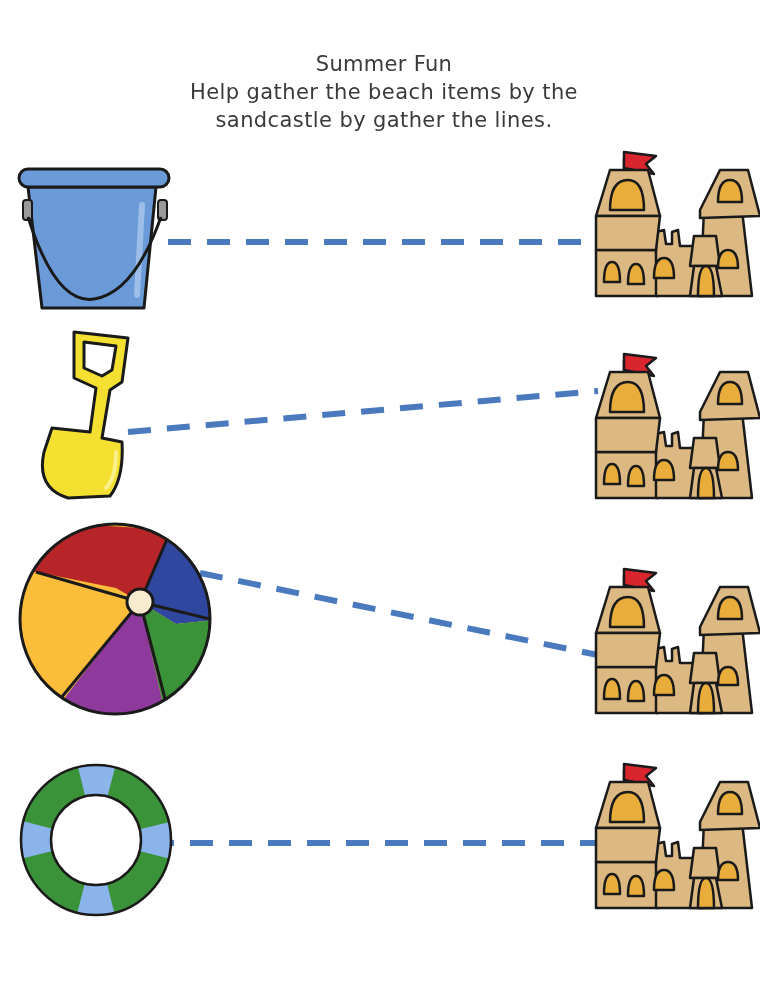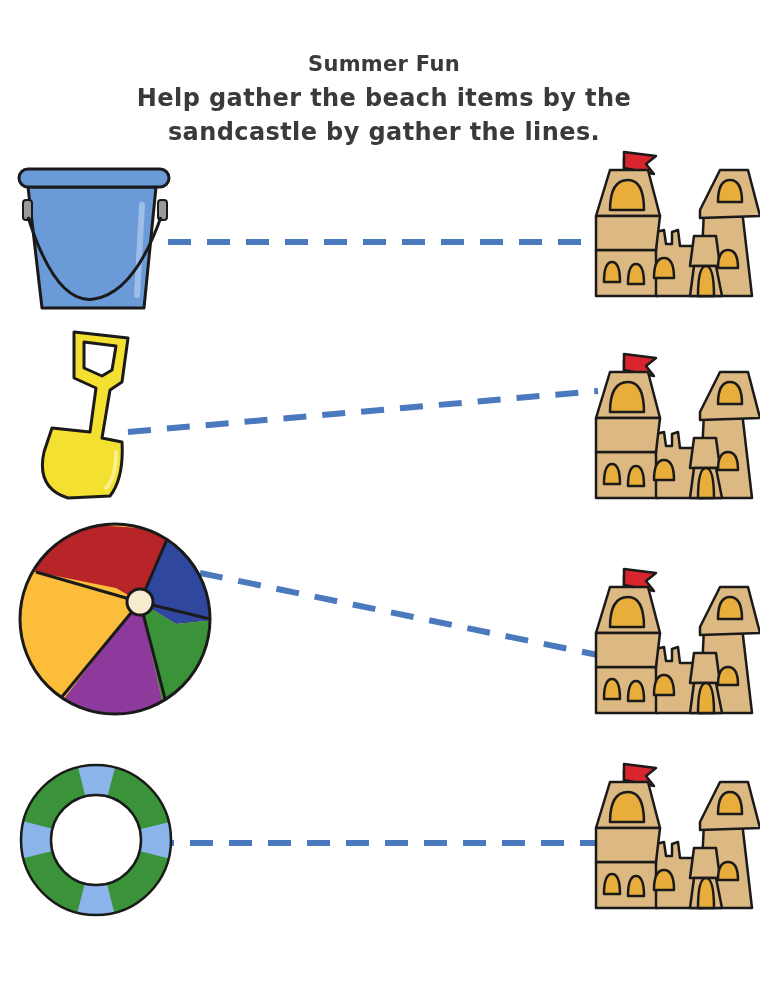--- a/index.html
+++ b/index.html
@@ -1,19 +1,19 @@
 <!DOCTYPE html>
 <html><head>
   <meta charset="utf-8">
   <style>
     html, body { margin: 0; padding: 0; background: #ffffff; }
     body { width: 768px; height: 995px; position: relative; overflow: hidden; font-family: "DejaVu Sans", sans-serif; }
-    .header { position: absolute; left: 0; top: 50px; width: 768px; text-align: center; color: #3a3a3a; font-weight: 700; }
+    .header { position: absolute; left: 0; top: 50px; width: 768px; text-align: center; color: #3a3a3a; font-weight: 400; }
     .header .title { font-size: 21px; line-height: 28px; letter-spacing: 0.3px; }
-    .header .line { font-size: 24px; line-height: 28px; letter-spacing: 0.4px; margin-top: 6px; }
+    .header .line { font-size: 21px; line-height: 28px; letter-spacing: 0.4px; }
     .layer { position: absolute; left: 0; top: 0; }
     .item { position: absolute; }
   </style>
 </head>
 <body>
 
 <div class="header">
   <div class="title">Summer Fun</div>
   <div class="line">Help gather the beach items by the</div>
   <div class="line">sandcastle by gather the lines.</div>

